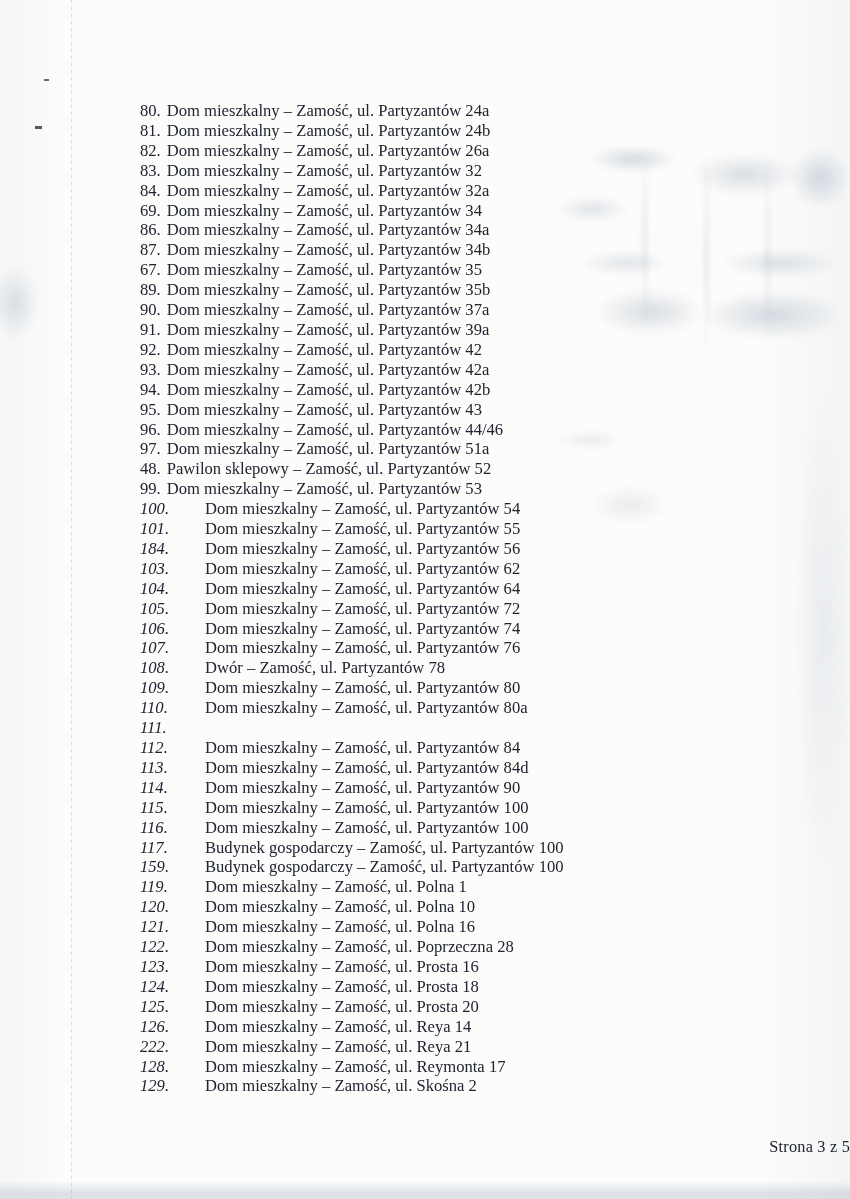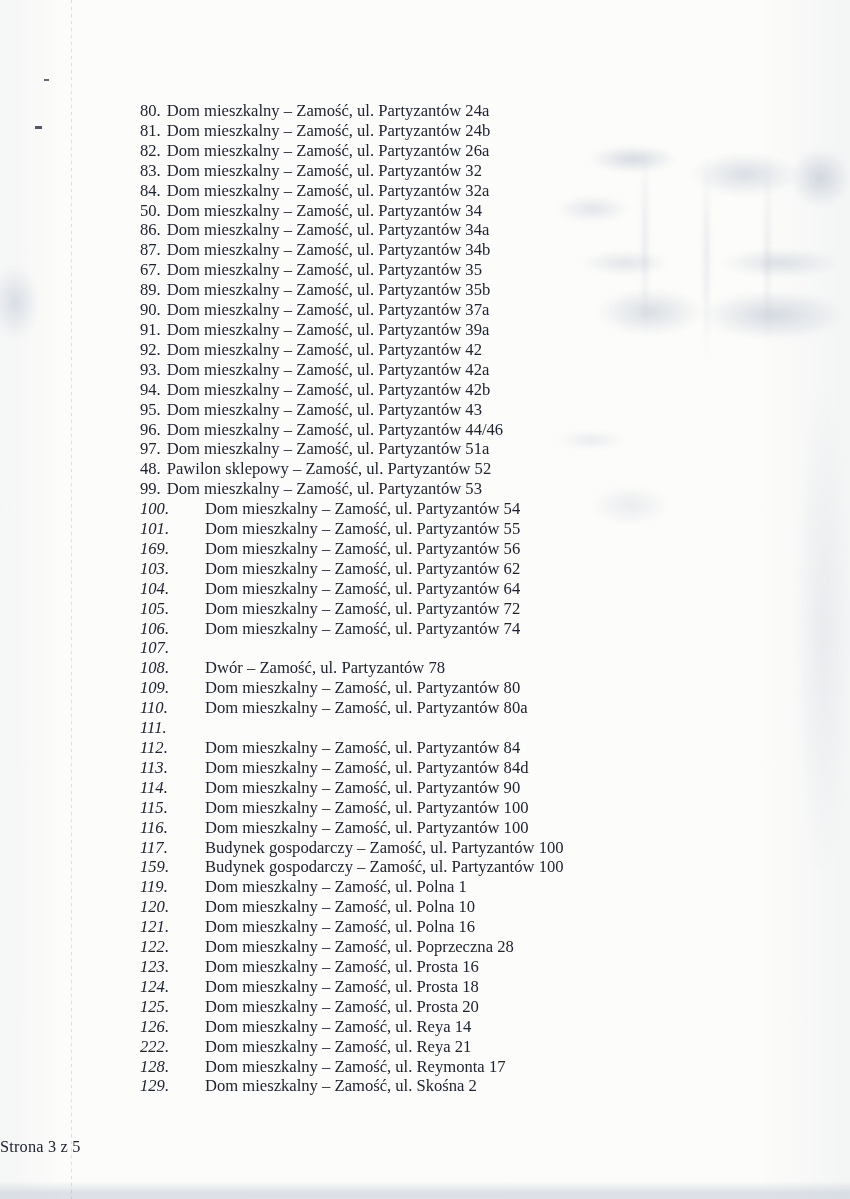--- a/index.html
+++ b/index.html
@@ -48,21 +48,21 @@
     width: 65px;
     margin-right: 0;
     font-style: italic;
   }
 
   .footer {
     position: absolute;
     left: 0;
     top: 1137px;
     width: 100%;
-    text-align: left;
+    text-align: right;
     font-size: 16.3px;
     letter-spacing: 0.2px;
   }
 
   
   .fold-line {
     position: absolute;
     left: 71px;
     top: 0;
     width: 1px;
@@ -139,21 +139,21 @@
     </div>
       <div class="row">
       <span class="num">83.</span>
       <span class="label">Dom mieszkalny – Zamość, ul. Partyzantów 32</span>
     </div>
       <div class="row">
       <span class="num">84.</span>
       <span class="label">Dom mieszkalny – Zamość, ul. Partyzantów 32a</span>
     </div>
       <div class="row">
-      <span class="num">50.</span>
+      <span class="num">69.</span>
       <span class="label">Dom mieszkalny – Zamość, ul. Partyzantów 34</span>
     </div>
       <div class="row">
       <span class="num">86.</span>
       <span class="label">Dom mieszkalny – Zamość, ul. Partyzantów 34a</span>
     </div>
       <div class="row">
       <span class="num">87.</span>
       <span class="label">Dom mieszkalny – Zamość, ul. Partyzantów 34b</span>
     </div>
@@ -207,41 +207,42 @@
     </div>
       <div class="row indent">
       <span class="num">100.</span>
       <span class="label">Dom mieszkalny – Zamość, ul. Partyzantów 54</span>
     </div>
       <div class="row indent">
       <span class="num">101.</span>
       <span class="label">Dom mieszkalny – Zamość, ul. Partyzantów 55</span>
     </div>
       <div class="row indent">
-      <span class="num">169.</span>
+      <span class="num">184.</span>
       <span class="label">Dom mieszkalny – Zamość, ul. Partyzantów 56</span>
     </div>
       <div class="row indent">
       <span class="num">103.</span>
       <span class="label">Dom mieszkalny – Zamość, ul. Partyzantów 62</span>
     </div>
       <div class="row indent">
       <span class="num">104.</span>
       <span class="label">Dom mieszkalny – Zamość, ul. Partyzantów 64</span>
     </div>
       <div class="row indent">
       <span class="num">105.</span>
       <span class="label">Dom mieszkalny – Zamość, ul. Partyzantów 72</span>
     </div>
       <div class="row indent">
       <span class="num">106.</span>
       <span class="label">Dom mieszkalny – Zamość, ul. Partyzantów 74</span>
     </div>
       <div class="row indent">
       <span class="num">107.</span>
+      <span class="label">Dom mieszkalny – Zamość, ul. Partyzantów 76</span>
     </div>
       <div class="row indent">
       <span class="num">108.</span>
       <span class="label">Dwór – Zamość, ul. Partyzantów 78</span>
     </div>
       <div class="row indent">
       <span class="num">109.</span>
       <span class="label">Dom mieszkalny – Zamość, ul. Partyzantów 80</span>
     </div>
       <div class="row indent">

